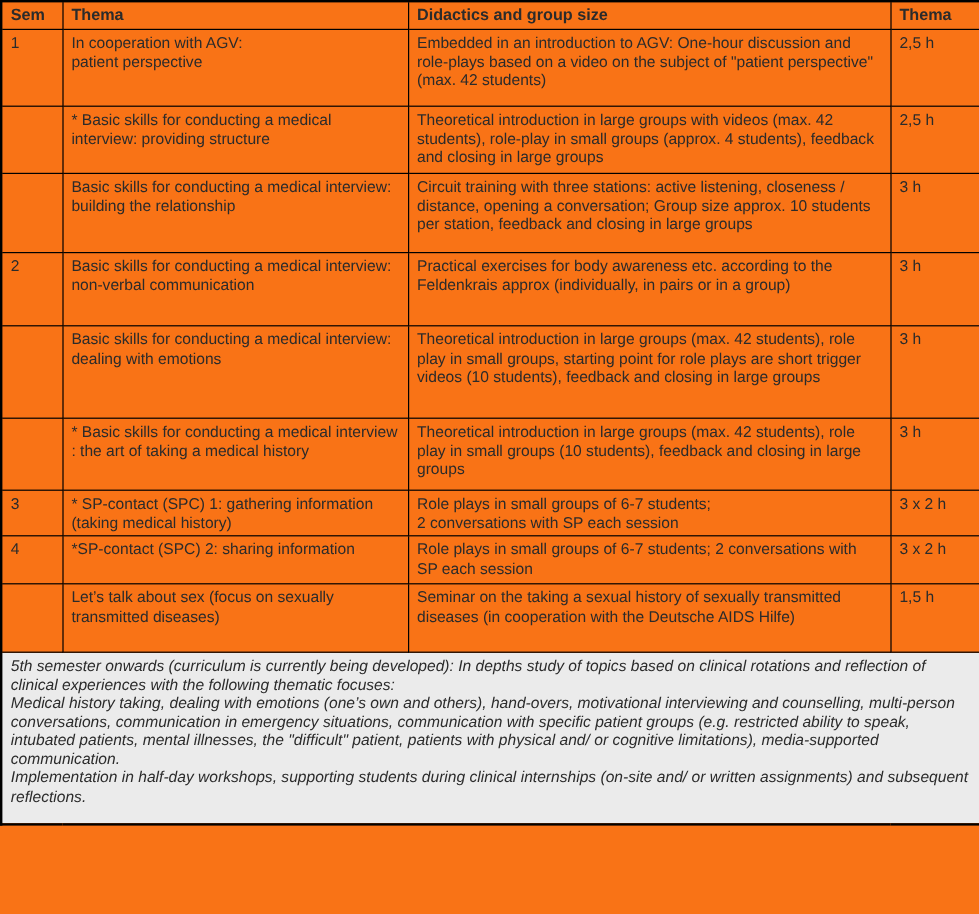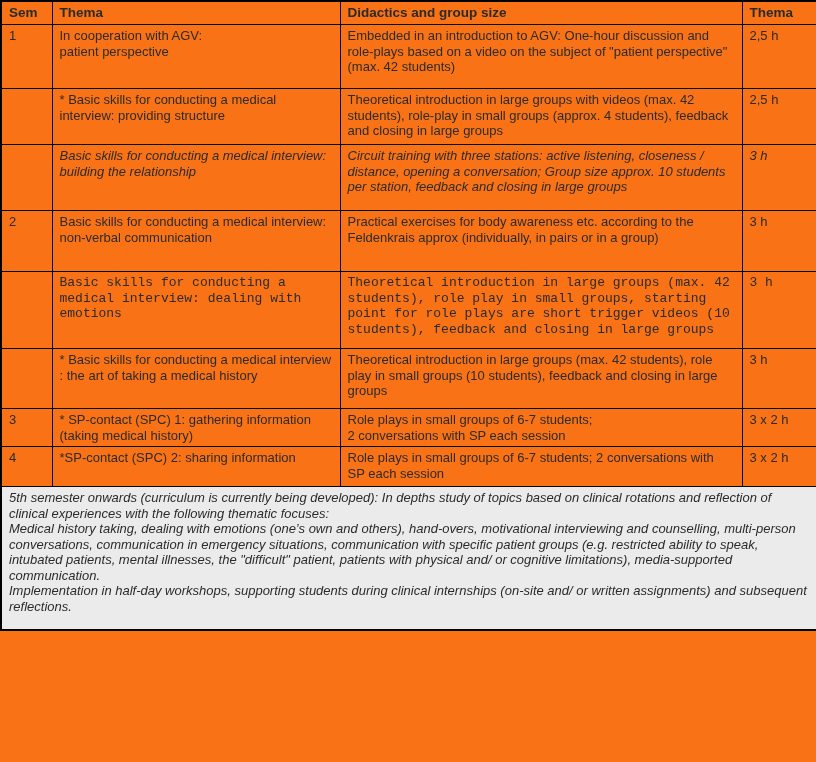--- a/index.html
+++ b/index.html
@@ -36,23 +36,23 @@
     font-weight: bold;
     font-size: 13.5px;
     height: 16px;
     white-space: nowrap;
   }
   td.cell {
     white-space: pre-line;
   }
   tr.r1  td { height: 57px; }
   tr.r2  td { height: 49px; }
-  tr.r3  td { height: 59px; font-style: italic; }
+  tr.r3  td { height: 59px; }
   tr.r4  td { height: 54px; }
-  tr.r5  td { height: 70px; font-family: Liberation Mono, monospace; }
+  tr.r5  td { height: 70px; }
   tr.r6  td { height: 53px; margin-top: 47px; }
   tr.r7  td { height: 31px; }
   tr.r8  td { height: 33px; }
   tr.r9  td { height: 33px; }
   tr.r10 td { height: 50px; }
   td.outlook {
     background: #ebebeb;
     font-style: italic;
     font-size: 13.4px;
     line-height: 18px;
@@ -133,20 +133,26 @@
         <td class="cell">Role plays in small groups of 6-7 students;
 2 conversations with SP each session</td>
         <td class="cell">3 x 2 h</td>
       </tr>
       <tr class="r9">
         <td class="cell">4</td>
         <td class="cell">*SP-contact (SPC) 2: sharing information</td>
         <td class="cell">Role plays in small groups of 6-7 students; 2 conversations with SP each session</td>
         <td class="cell">3 x 2 h</td>
       </tr>
+      <tr class="r10">
+        <td class="cell"></td>
+        <td class="cell">Let’s talk about sex (focus on sexually transmitted diseases)</td>
+        <td class="cell">Seminar on the taking a sexual history of sexually transmitted diseases (in cooperation with the Deutsche AIDS Hilfe)</td>
+        <td class="cell">1,5 h</td>
+      </tr>
       <tr>
         <td class="outlook" colspan="4">
           <p>5th semester onwards (curriculum is currently being developed): In depths study of topics based on clinical rotations and reflection of clinical experiences with the following thematic focuses:</p>
           <p>Medical history taking, dealing with emotions (one’s own and others), hand-overs, motivational interviewing and counselling, multi-person conversations, communication in emergency situations, communication with specific patient groups (e.g. restricted ability to speak, intubated patients, mental illnesses, the "difficult" patient, patients with physical and/ or cognitive limitations), media-supported communication.</p>
           <p>Implementation in half-day workshops, supporting students during clinical internships (on-site and/ or written assignments) and subsequent reflections.</p>
         </td>
       </tr>
     </tbody>
   </table>
 </div>

